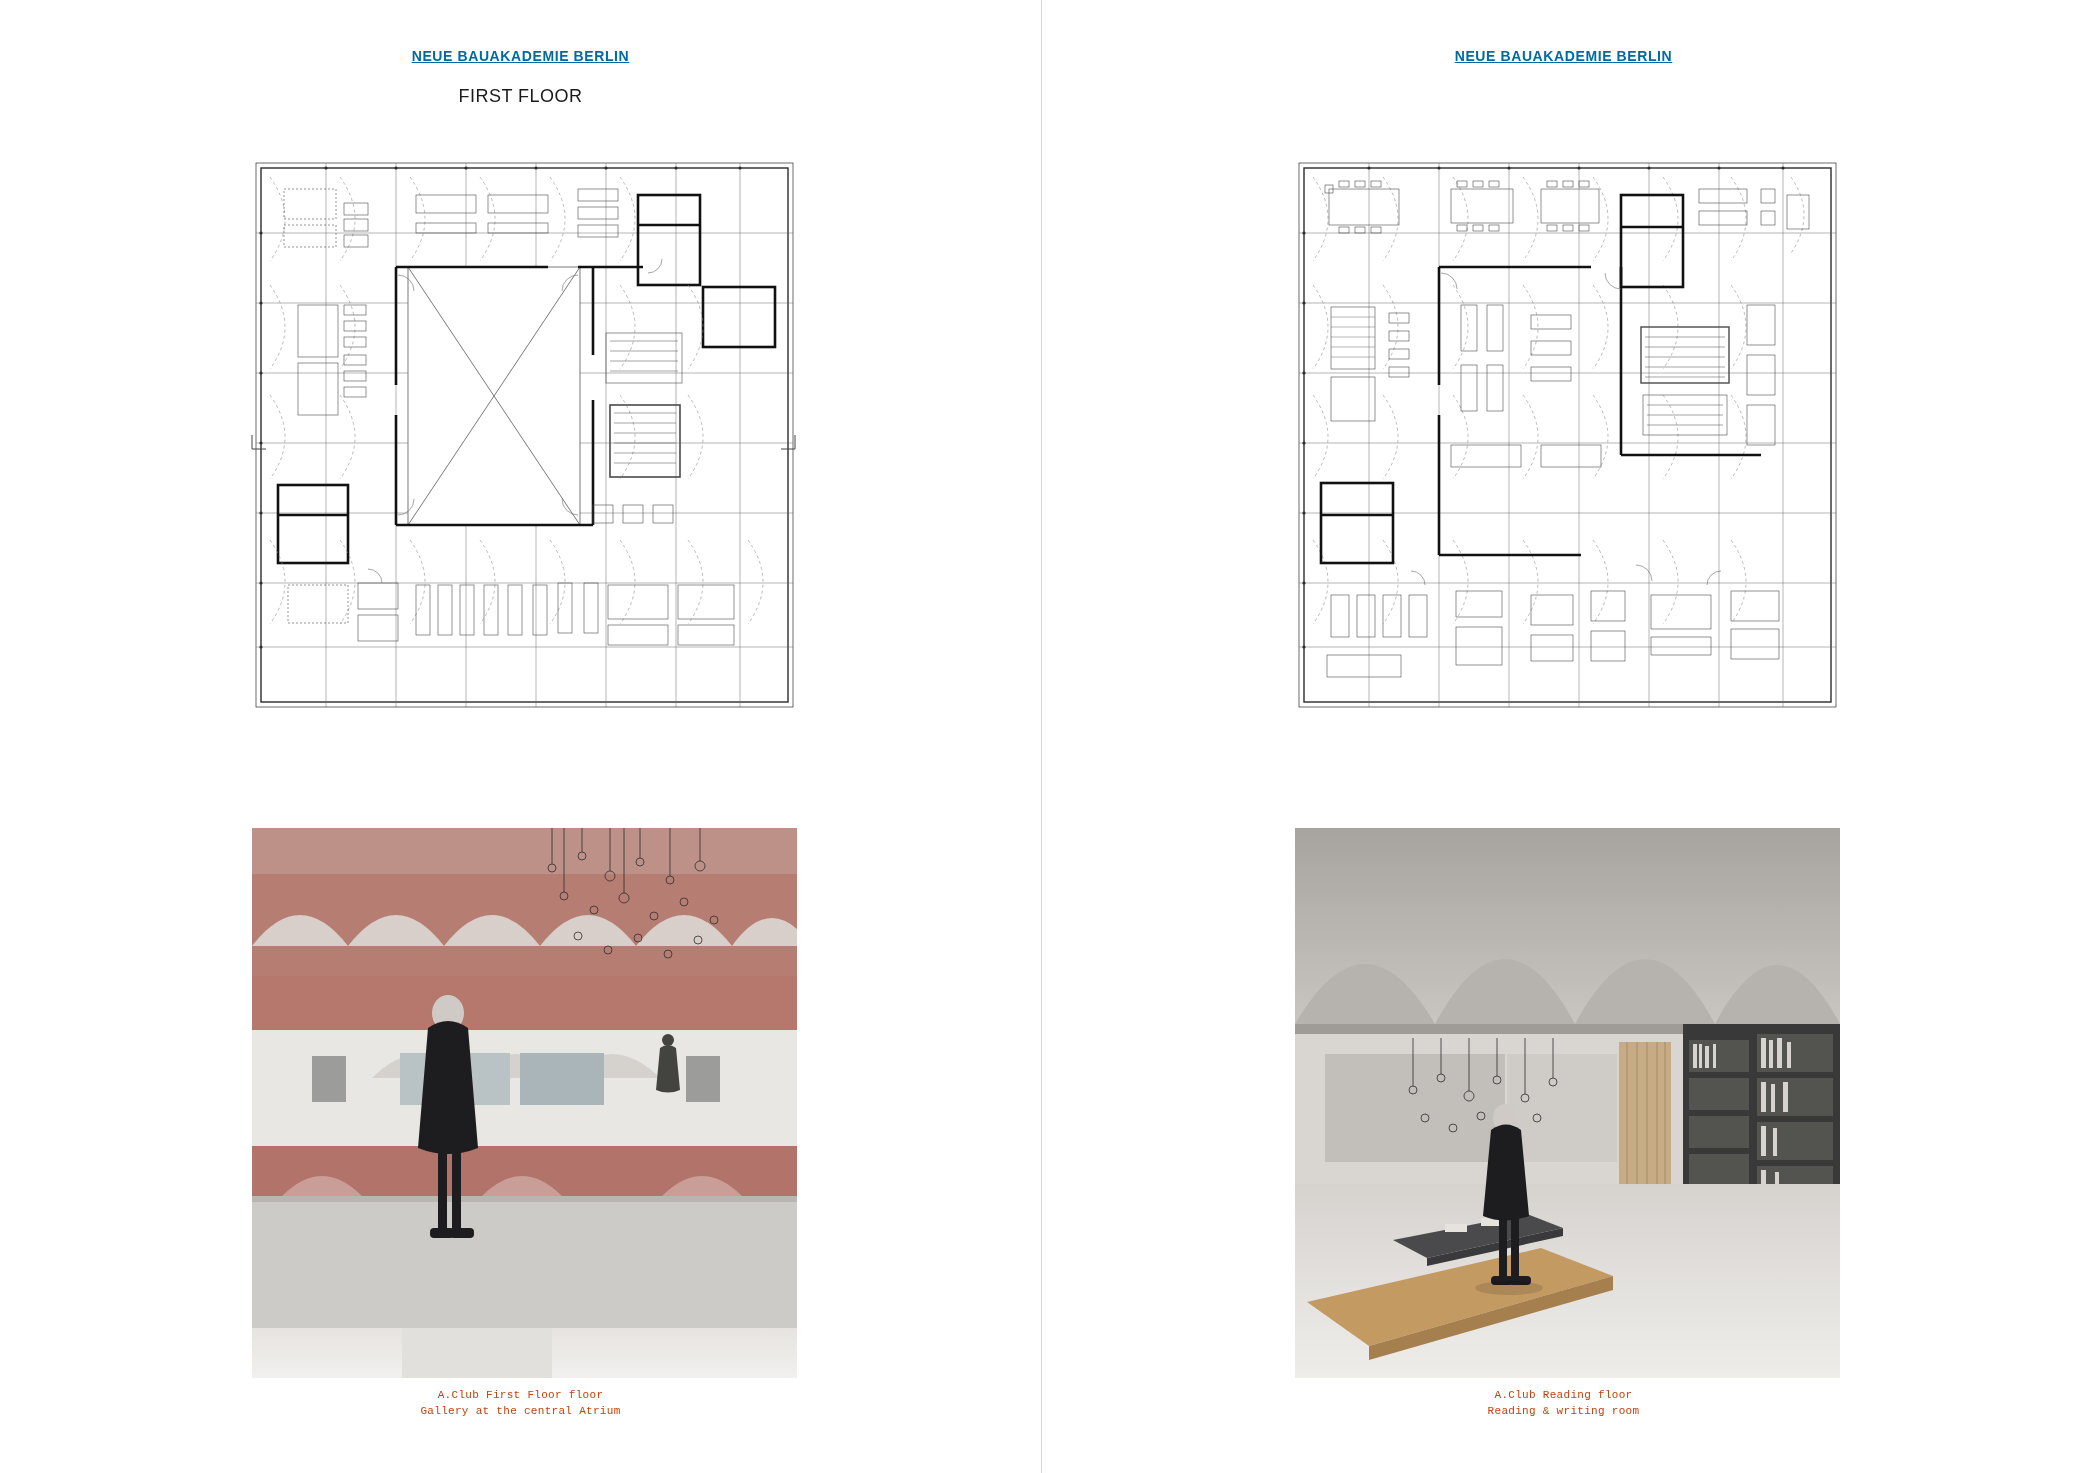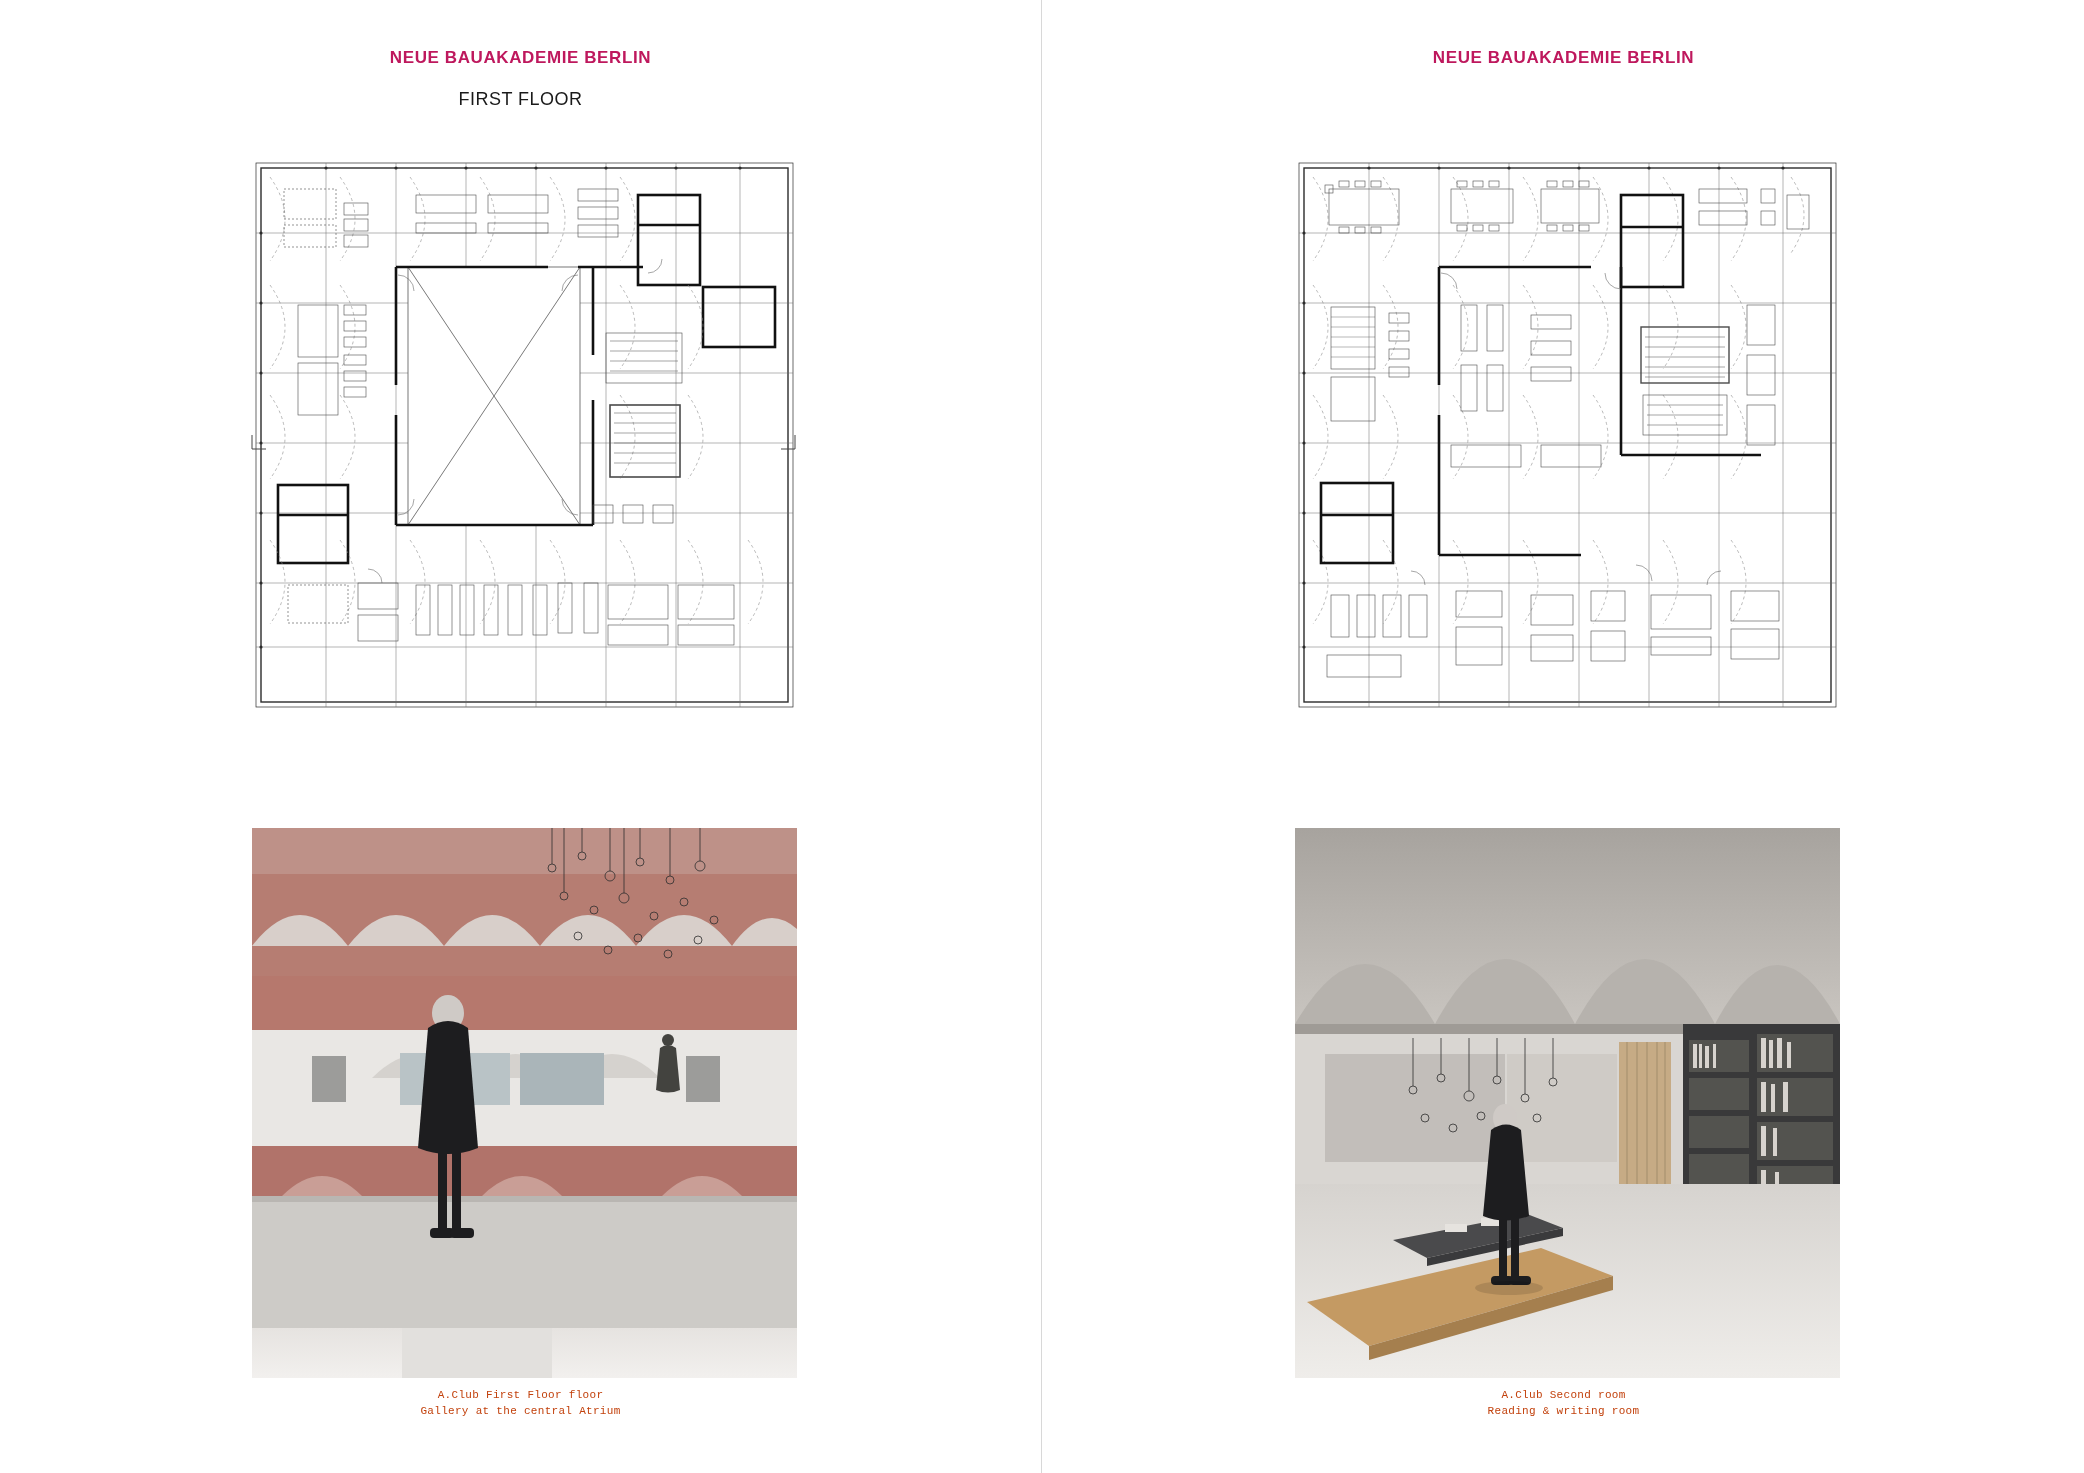--- a/index.html
+++ b/index.html
@@ -33,25 +33,26 @@
   .panel.right { left: 1043px; }
 
   .titleblock {
     position: absolute;
     top: 48px;
     left: 0;
     width: 1041px;
     text-align: center;
   }
   .proj-title {
-    font-size: 17px;
+    font-size: 14px;
     font-weight: bold;
     letter-spacing: 0.6px;
-    color: #be185d;
+    color: #0369a1;
     line-height: 1.2;
+    text-decoration: underline;
   }
   .floor-title {
     margin-top: 21px;
     font-size: 18px;
     font-weight: normal;
     letter-spacing: 0.5px;
     color: #1a1a1a;
   }
 
   
@@ -678,17 +679,17 @@
           <rect x="204" y="386" width="8" height="66"></rect>
           <rect x="216" y="386" width="8" height="66"></rect>
           <rect x="196" y="448" width="22" height="9" rx="4"></rect>
           <rect x="214" y="448" width="22" height="9" rx="4"></rect>
         </g>
 
         <ellipse cx="214" cy="460" rx="34" ry="7" fill="#000" opacity="0.12"></ellipse>
       </svg>
     </div>
 
-    <div class="caption"><span>A.Club Second room</span>
+    <div class="caption"><span>A.Club Reading floor</span>
 <span>Reading &amp; writing room</span></div>
   </div>
 
 </div>
 
 </body></html>

